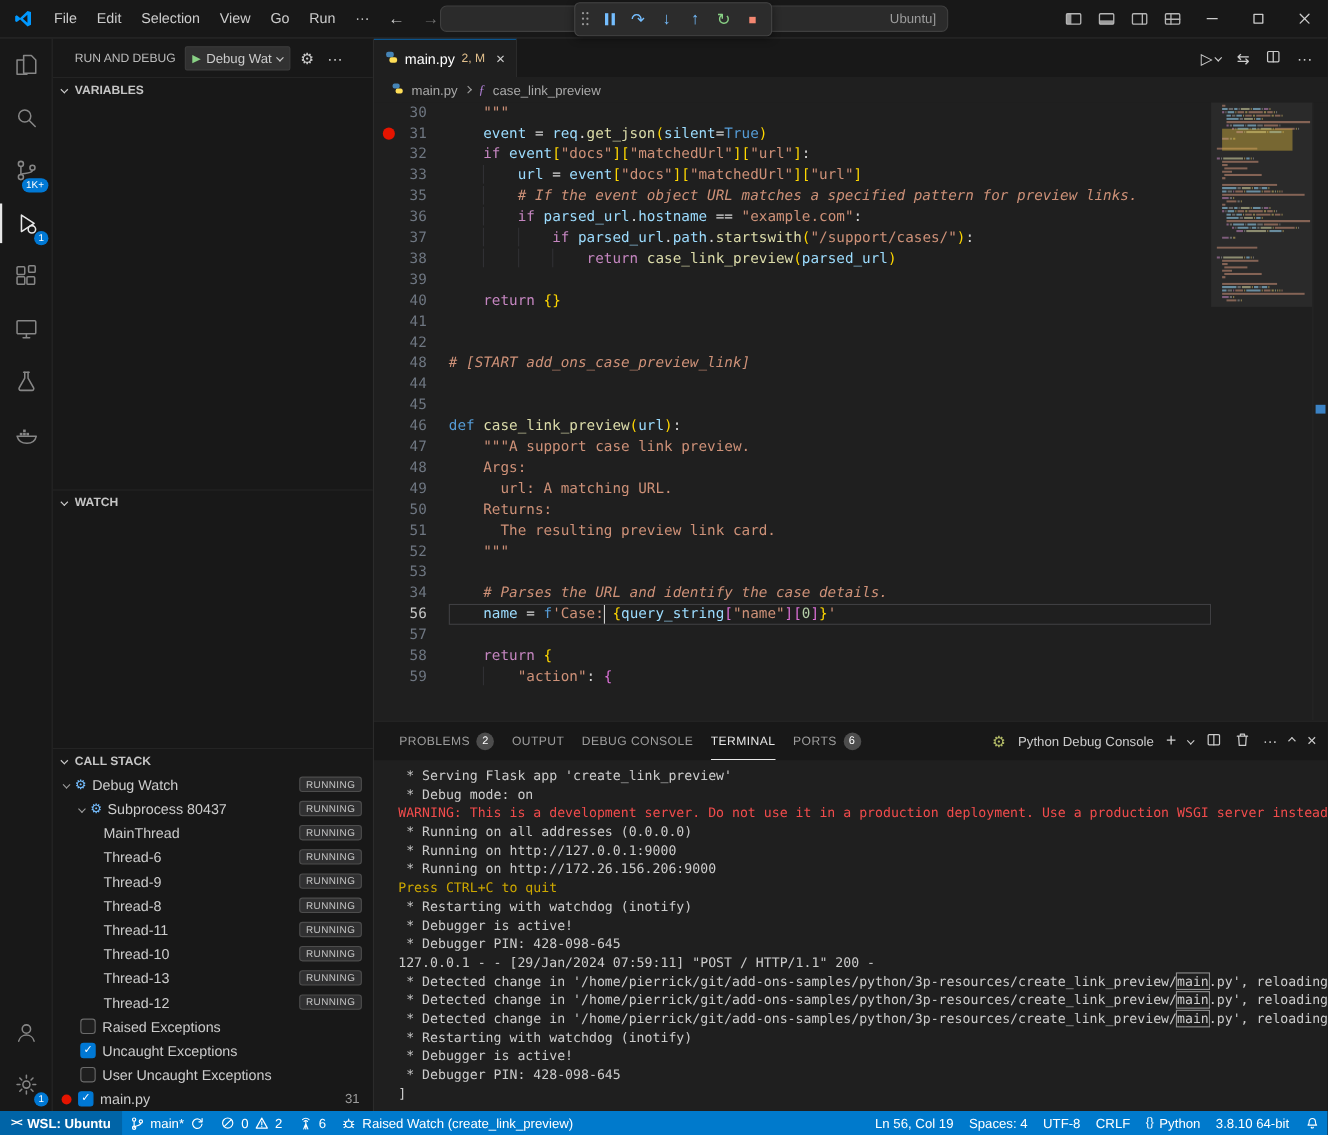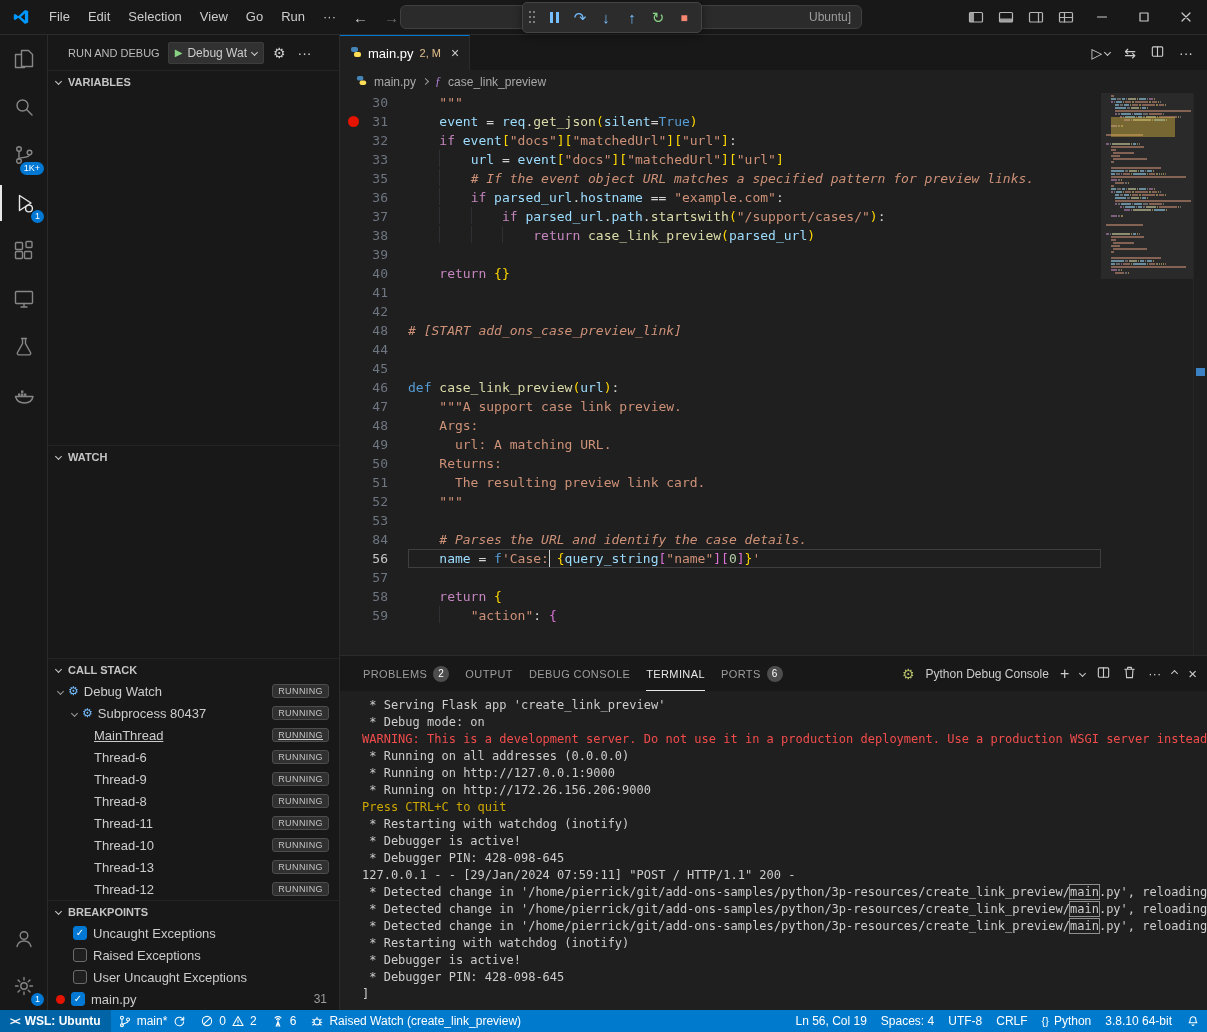--- a/index.html
+++ b/index.html
@@ -361,21 +361,21 @@
             <span class="cs-ico">⚙</span>
             <span class="cs-label">Debug Watch</span>
             <span class="run-badge">RUNNING</span>
           </div>
           <div class="cs-row" style="padding-left: 24px;">
             <span class="chev dim"></span>
             <span class="cs-ico">⚙</span>
             <span class="cs-label">Subprocess 80437</span>
             <span class="run-badge">RUNNING</span>
           </div>
-          <div class="cs-row" style="padding-left: 46px; text-decoration: underline;">
+          <div class="cs-row" style="padding-left: 46px;">
             <span class="cs-label">MainThread</span>
             <span class="run-badge">RUNNING</span>
           </div>
           <div class="cs-row" style="padding-left: 46px;">
             <span class="cs-label">Thread-6</span>
             <span class="run-badge">RUNNING</span>
           </div>
           <div class="cs-row" style="padding-left: 46px;">
             <span class="cs-label">Thread-9</span>
             <span class="run-badge">RUNNING</span>
@@ -395,32 +395,28 @@
           <div class="cs-row" style="padding-left: 46px;">
             <span class="cs-label">Thread-13</span>
             <span class="run-badge">RUNNING</span>
           </div>
           <div class="cs-row" style="padding-left: 46px;">
             <span class="cs-label">Thread-12</span>
             <span class="run-badge">RUNNING</span>
           </div>
         </div>
 
-      <div class="section-header">
-        <span class="chev"></span>
-        <span>BREAKPOINTS</span>
-      </div>
       <div class="bp-list">
+          <div class="bp-row">
+            <span class="cb"></span>
+            <span>Raised Exceptions</span>
+          </div>
           <div class="bp-row">
             <span class="cb on"></span>
             <span>Uncaught Exceptions</span>
-          </div>
-          <div class="bp-row">
-            <span class="cb"></span>
-            <span>Raised Exceptions</span>
           </div>
           <div class="bp-row">
             <span class="cb"></span>
             <span>User Uncaught Exceptions</span>
           </div>
           <div class="bp-row hasdot">
             <i class="bp-dot"></i>
             <span class="cb on"></span>
             <span>main.py</span>
             <span class="bp-line">31</span>
@@ -484,21 +480,21 @@
             <div class="code-line"><span class="ln"><b>44</b></span><span class="lc"></span></div>
             <div class="code-line"><span class="ln"><b>45</b></span><span class="lc"></span></div>
             <div class="code-line"><span class="ln"><b>46</b></span><span class="lc"><span class="t-kwd">def</span><span class="t-op"> </span><span class="t-fn">case_link_preview</span><span class="t-br">(</span><span class="t-param">url</span><span class="t-br">)</span><span class="t-op">:</span></span></div>
             <div class="code-line"><span class="ln"><b>47</b></span><span class="lc"><span class="sp" style="width: 31.32px;"></span><span class="t-str">"""A support case link preview.</span></span></div>
             <div class="code-line"><span class="ln"><b>48</b></span><span class="lc"><span class="sp" style="width: 31.32px;"></span><span class="t-str">Args:</span></span></div>
             <div class="code-line"><span class="ln"><b>49</b></span><span class="lc"><span class="sp" style="width: 46.98px;"></span><span class="t-str">url: A matching URL.</span></span></div>
             <div class="code-line"><span class="ln"><b>50</b></span><span class="lc"><span class="sp" style="width: 31.32px;"></span><span class="t-str">Returns:</span></span></div>
             <div class="code-line"><span class="ln"><b>51</b></span><span class="lc"><span class="sp" style="width: 46.98px;"></span><span class="t-str">The resulting preview link card.</span></span></div>
             <div class="code-line"><span class="ln"><b>52</b></span><span class="lc"><span class="sp" style="width: 31.32px;"></span><span class="t-str">"""</span></span></div>
             <div class="code-line"><span class="ln"><b>53</b></span><span class="lc"></span></div>
-            <div class="code-line"><span class="ln"><b>84</b></span><span class="lc"><span class="sp" style="width: 31.32px;"></span><span class="t-com"># Parses the URL and identify the case details.</span></span></div>
+            <div class="code-line"><span class="ln"><b>34</b></span><span class="lc"><span class="sp" style="width: 31.32px;"></span><span class="t-com"># Parses the URL and identify the case details.</span></span></div>
             <div class="code-line cur"><span class="ln"><b>56</b></span><span class="lc"><span class="sp" style="width: 31.32px;"></span><span class="t-var">name</span><span class="t-op"> = </span><span class="t-kwd">f</span><span class="t-str">'Case: </span><span class="t-br">{</span><span class="t-var">query_string</span><span class="t-br2">[</span><span class="t-str">"name"</span><span class="t-br2">][</span><span class="t-num">0</span><span class="t-br2">]</span><span class="t-br">}</span><span class="t-str">'</span><i class="cursor" style="left: 140.94px;"></i></span></div>
             <div class="code-line"><span class="ln"><b>57</b></span><span class="lc"><span class="sp" style="width: 31.32px;"></span></span></div>
             <div class="code-line"><span class="ln"><b>58</b></span><span class="lc"><span class="sp" style="width: 31.32px;"></span><span class="t-kw">return</span><span class="t-op"> </span><span class="t-br">{</span></span></div>
             <div class="code-line"><span class="ln"><b>59</b></span><span class="lc"><span class="sp" style="width: 31.32px;"></span><span class="sp guide" style="width: 31.32px;"></span><span class="t-str">"action"</span><span class="t-op">: </span><span class="t-br2">{</span></span></div>
           </div>
         <div class="minimap">
           <div class="mm-slider"></div>
           <div class="mm-content">
               <div class="mm-row"><i class="mmt mm-ws" style="width: 4.2px;"></i><i class="mmt mm-str" style="width: 3.15px;"></i></div>
               <div class="mm-row"><i class="mmt mm-ws" style="width: 4.2px;"></i><i class="mmt mm-var" style="width: 5.25px;"></i><i class="mmt mm-op" style="width: 3.15px;"></i><i class="mmt mm-var" style="width: 3.15px;"></i><i class="mmt mm-op" style="width: 1.05px;"></i><i class="mmt mm-fn" style="width: 8.4px;"></i><i class="mmt mm-br" style="width: 1.05px;"></i><i class="mmt mm-param" style="width: 6.3px;"></i><i class="mmt mm-op" style="width: 1.05px;"></i><i class="mmt mm-kwc" style="width: 4.2px;"></i><i class="mmt mm-br" style="width: 1.05px;"></i></div>

